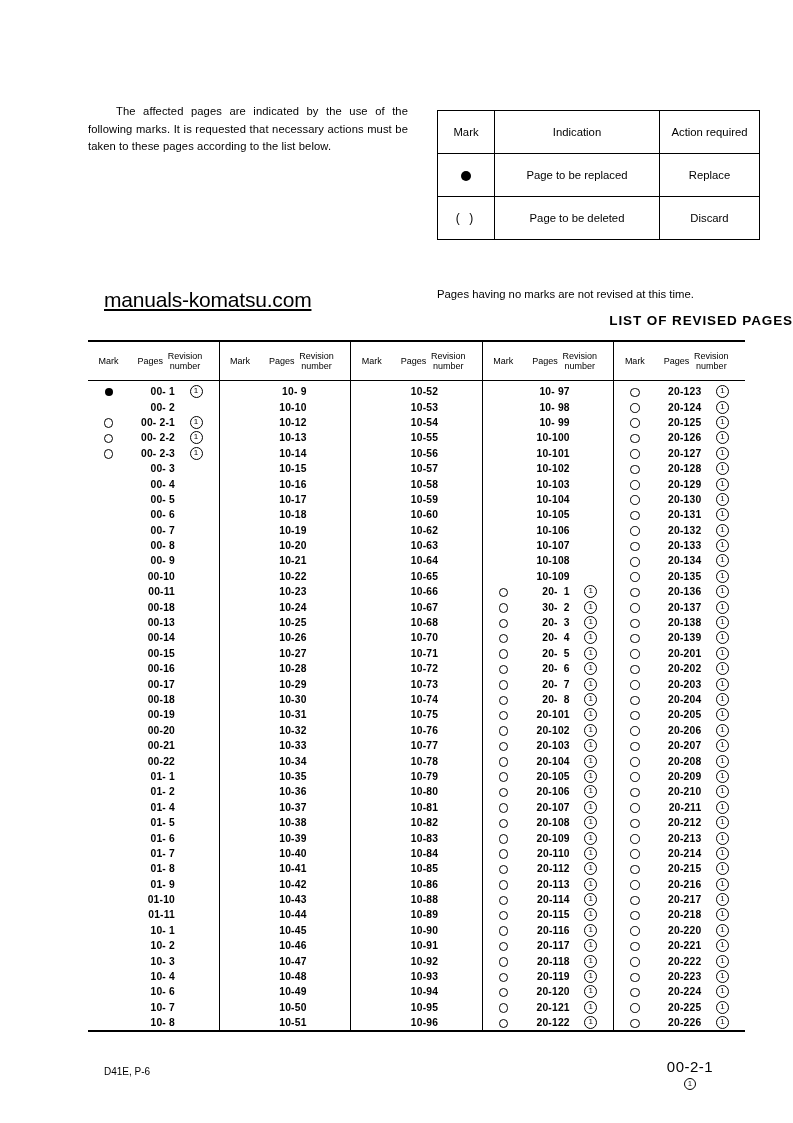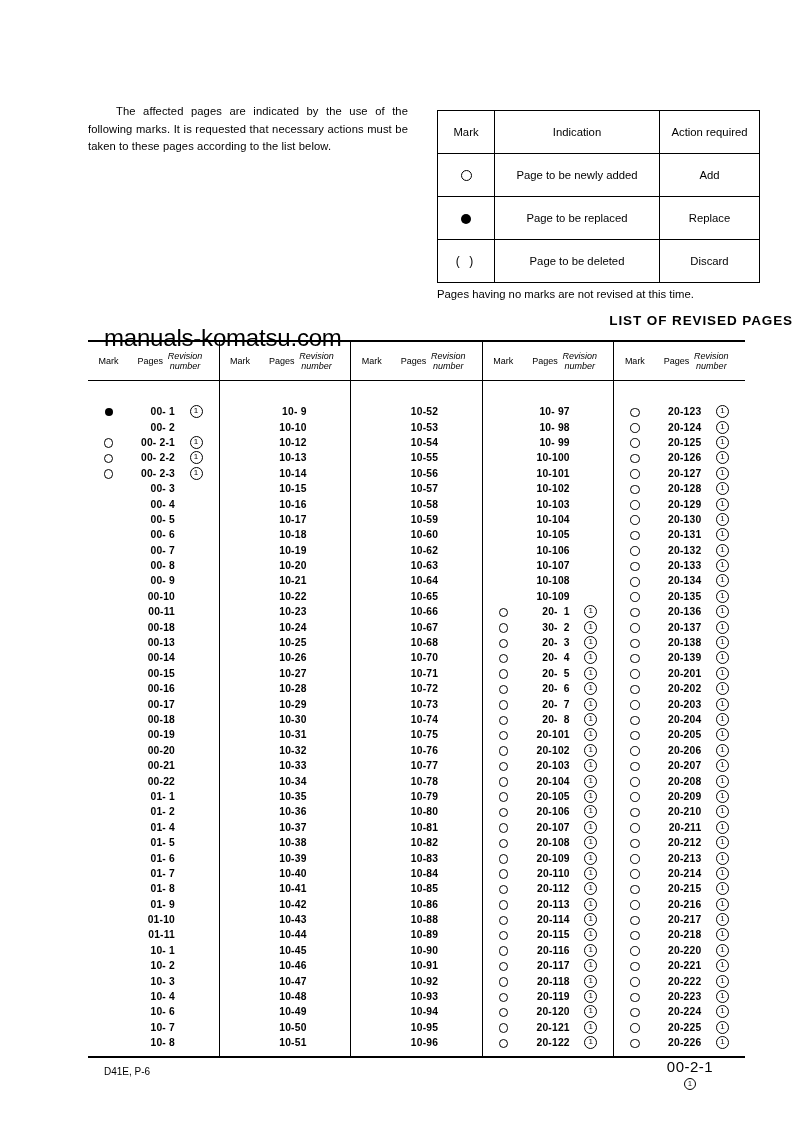--- a/index.html
+++ b/index.html
@@ -87,25 +87,26 @@
     left: 0; right: 0;
     top: 313px;
     text-align: right;
     font-size: 13.5px;
     font-weight: bold;
     letter-spacing: 0.9px;
   }
   #watermark {
     position: absolute;
     left: 104px;
-    top: 324px;
-    font-size: 24px;
+    top: 288px;
+    font-size: 21px;
     color: #000;
     white-space: nowrap;
     letter-spacing: -0.2px;
+    text-decoration: underline;
   }
 
   
   #revised-table-wrap {
     position: absolute;
     left: 88px;
     top: 340px;
     width: 657px;
   }
   .rt-rule-top    { border-top: 2.2px solid #000; }
@@ -129,24 +130,24 @@
     display: flex;
     align-items: center;
     justify-content: flex-start;
     height: 38px;
     padding-left: 4px;
     font-size: 9px;
     line-height: 10px;
   }
   .hdr .h-mark  { width: 33px; text-align: center; }
   .hdr .h-pages { width: 38px; text-align: right; }
-  .hdr .h-rev   { width: 44px; text-align: center; font-style: italic; }
+  .hdr .h-rev   { width: 44px; text-align: center; }
 
   
-  .rows { padding-top: 3px; padding-bottom: 6px; margin-top: 20px; }
+  .rows { padding-top: 3px; padding-bottom: 0; }
   .row {
     display: flex;
     align-items: center;
     height: 15.4px;
     padding-left: 4px;
     font-size: 10.3px;
     font-weight: bold;
   }
   .row .c-mark {
     width: 33px;
@@ -222,27 +223,20 @@
 <div class="page">
 
   <div id="intro-text">The affected pages are indicated by the use of the following marks. It is requested that necessary actions must be taken to these pages according to the list below.</div>
 
   <table id="legend-table">
     <tbody>
       <tr>
         <td class="col-mark">Mark</td>
         <td class="col-ind">Indication</td>
         <td class="col-action">Action required</td>
-      </tr>
-      <tr>
-        <td class="col-mark">
-          <span class="mark-open"></span>
-        </td>
-        <td class="col-ind">Page to be newly added</td>
-        <td class="col-action">Add</td>
       </tr>
       <tr>
         <td class="col-mark">
           <span class="mark-filled"></span>
         </td>
         <td class="col-ind">Page to be replaced</td>
         <td class="col-action">Replace</td>
       </tr>
       <tr>
         <td class="col-mark">

